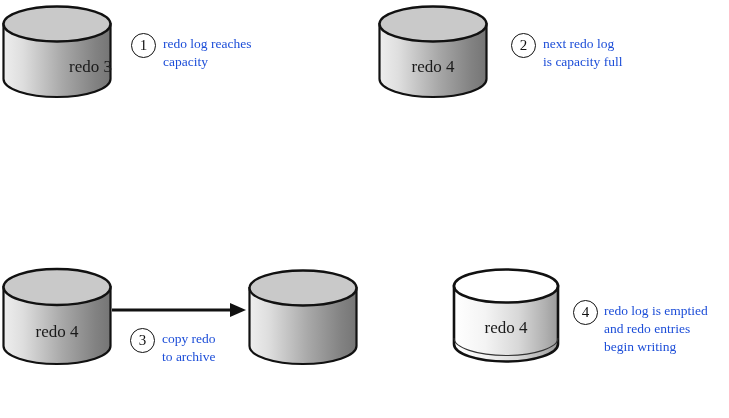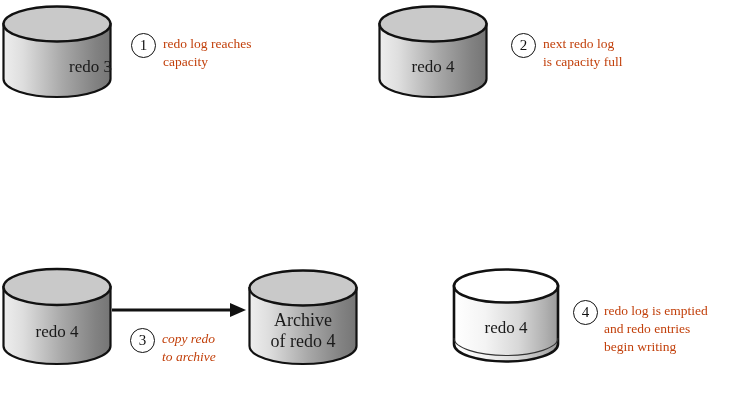--- a/index.html
+++ b/index.html
@@ -52,21 +52,21 @@
     font-size: 15px;
     color: #111;
     background: #fff;
   }
 
   
   .caption {
     position: absolute;
     font-family: "Liberation Serif", "DejaVu Serif", serif;
     font-size: 13.5px;
-    color: #c2410c;
+    color: #1d4ed8;
     line-height: 1.32;
     white-space: pre-line;
   }
 
   
   .arrow {
     position: absolute;
   }
 </style>
 </head>
@@ -155,21 +155,21 @@
   </div>
 
   <div class="arrow" style="left:112px; top:300px; width:134px; height:20px;">
     <svg width="134" height="20" viewBox="0 0 134 20" aria-hidden="true">
       <line x1="0" y1="10" x2="120" y2="10" stroke="#111" stroke-width="3"></line>
       <polygon points="118,3 134,10 118,17" fill="#111"></polygon>
     </svg>
   </div>
 
   <div class="badge" style="left:130px; top:328px;">3</div>
-  <div class="caption" style="left:162px; top:330px; width:150px;font-style:italic;">copy redo
+  <div class="caption" style="left:162px; top:330px; width:150px;">copy redo
 to archive</div>
 
   <div class="cyl" style="left:248px; top:268px; width:110px; height:100px;">
     <svg width="110" height="100" viewBox="0 0 110 100" aria-hidden="true">
       <defs>
         <linearGradient id="g4" x1="0" y1="0" x2="1" y2="0">
           <stop offset="0%" stop-color="#eeeeee"></stop>
           <stop offset="18%" stop-color="#dedede"></stop>
           <stop offset="55%" stop-color="#a8a8a8"></stop>
           <stop offset="86%" stop-color="#828282"></stop>
@@ -178,22 +178,20 @@
         <linearGradient id="r4" x1="0" y1="0" x2="1" y2="0">
           <stop offset="0%" stop-color="#ffffff"></stop>
           <stop offset="45%" stop-color="#fafafa"></stop>
           <stop offset="100%" stop-color="#d2d2d2"></stop>
         </linearGradient>
       </defs>
       <path d="M1.5,20 L1.5,78 A53.5,18 0 0 0 108.5,78 L108.5,20 Z" fill="url(#g4)" stroke="#111" stroke-width="2.2"></path>
       <path d="M1.5,20 A53.5,18 0 0 0 108.5,20 A53.5,18 0 0 1 1.5,20 Z" fill="url(#r4)" stroke="none"></path>
       <ellipse cx="55" cy="20" rx="53.5" ry="17.5" fill="#c9c9c9" stroke="#111" stroke-width="2.4"></ellipse>
     </svg>
-    <div class="cyl-label" style="top:42px; font-size:18px;">Archive
-of redo 4</div>
   </div>
 
   <div class="cyl" style="left:452px; top:268px; width:108px; height:100px;">
     <svg width="108" height="100" viewBox="0 0 108 100" aria-hidden="true">
       <defs>
         <linearGradient id="g5" x1="0" y1="0" x2="1" y2="0">
           <stop offset="0%" stop-color="#ffffff"></stop>
           <stop offset="30%" stop-color="#f4f4f4"></stop>
           <stop offset="62%" stop-color="#d8d8d8"></stop>
           <stop offset="88%" stop-color="#b0b0b0"></stop>

